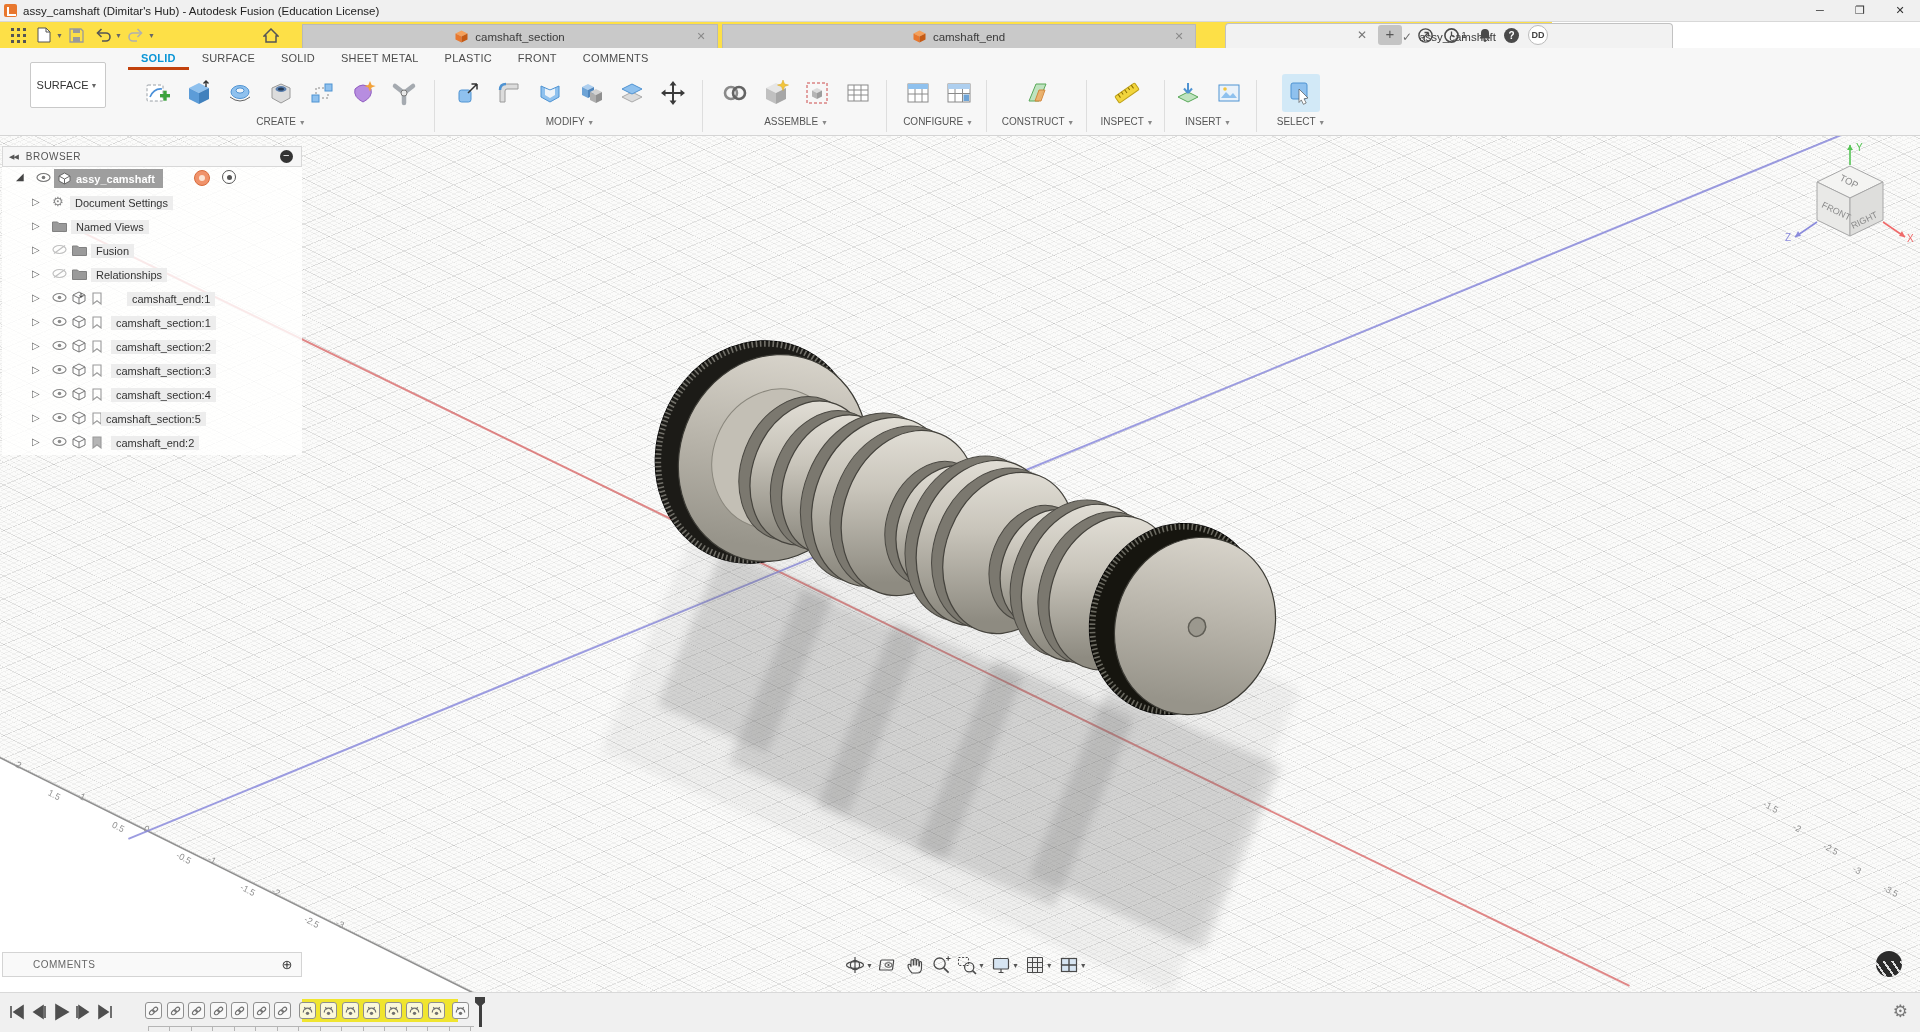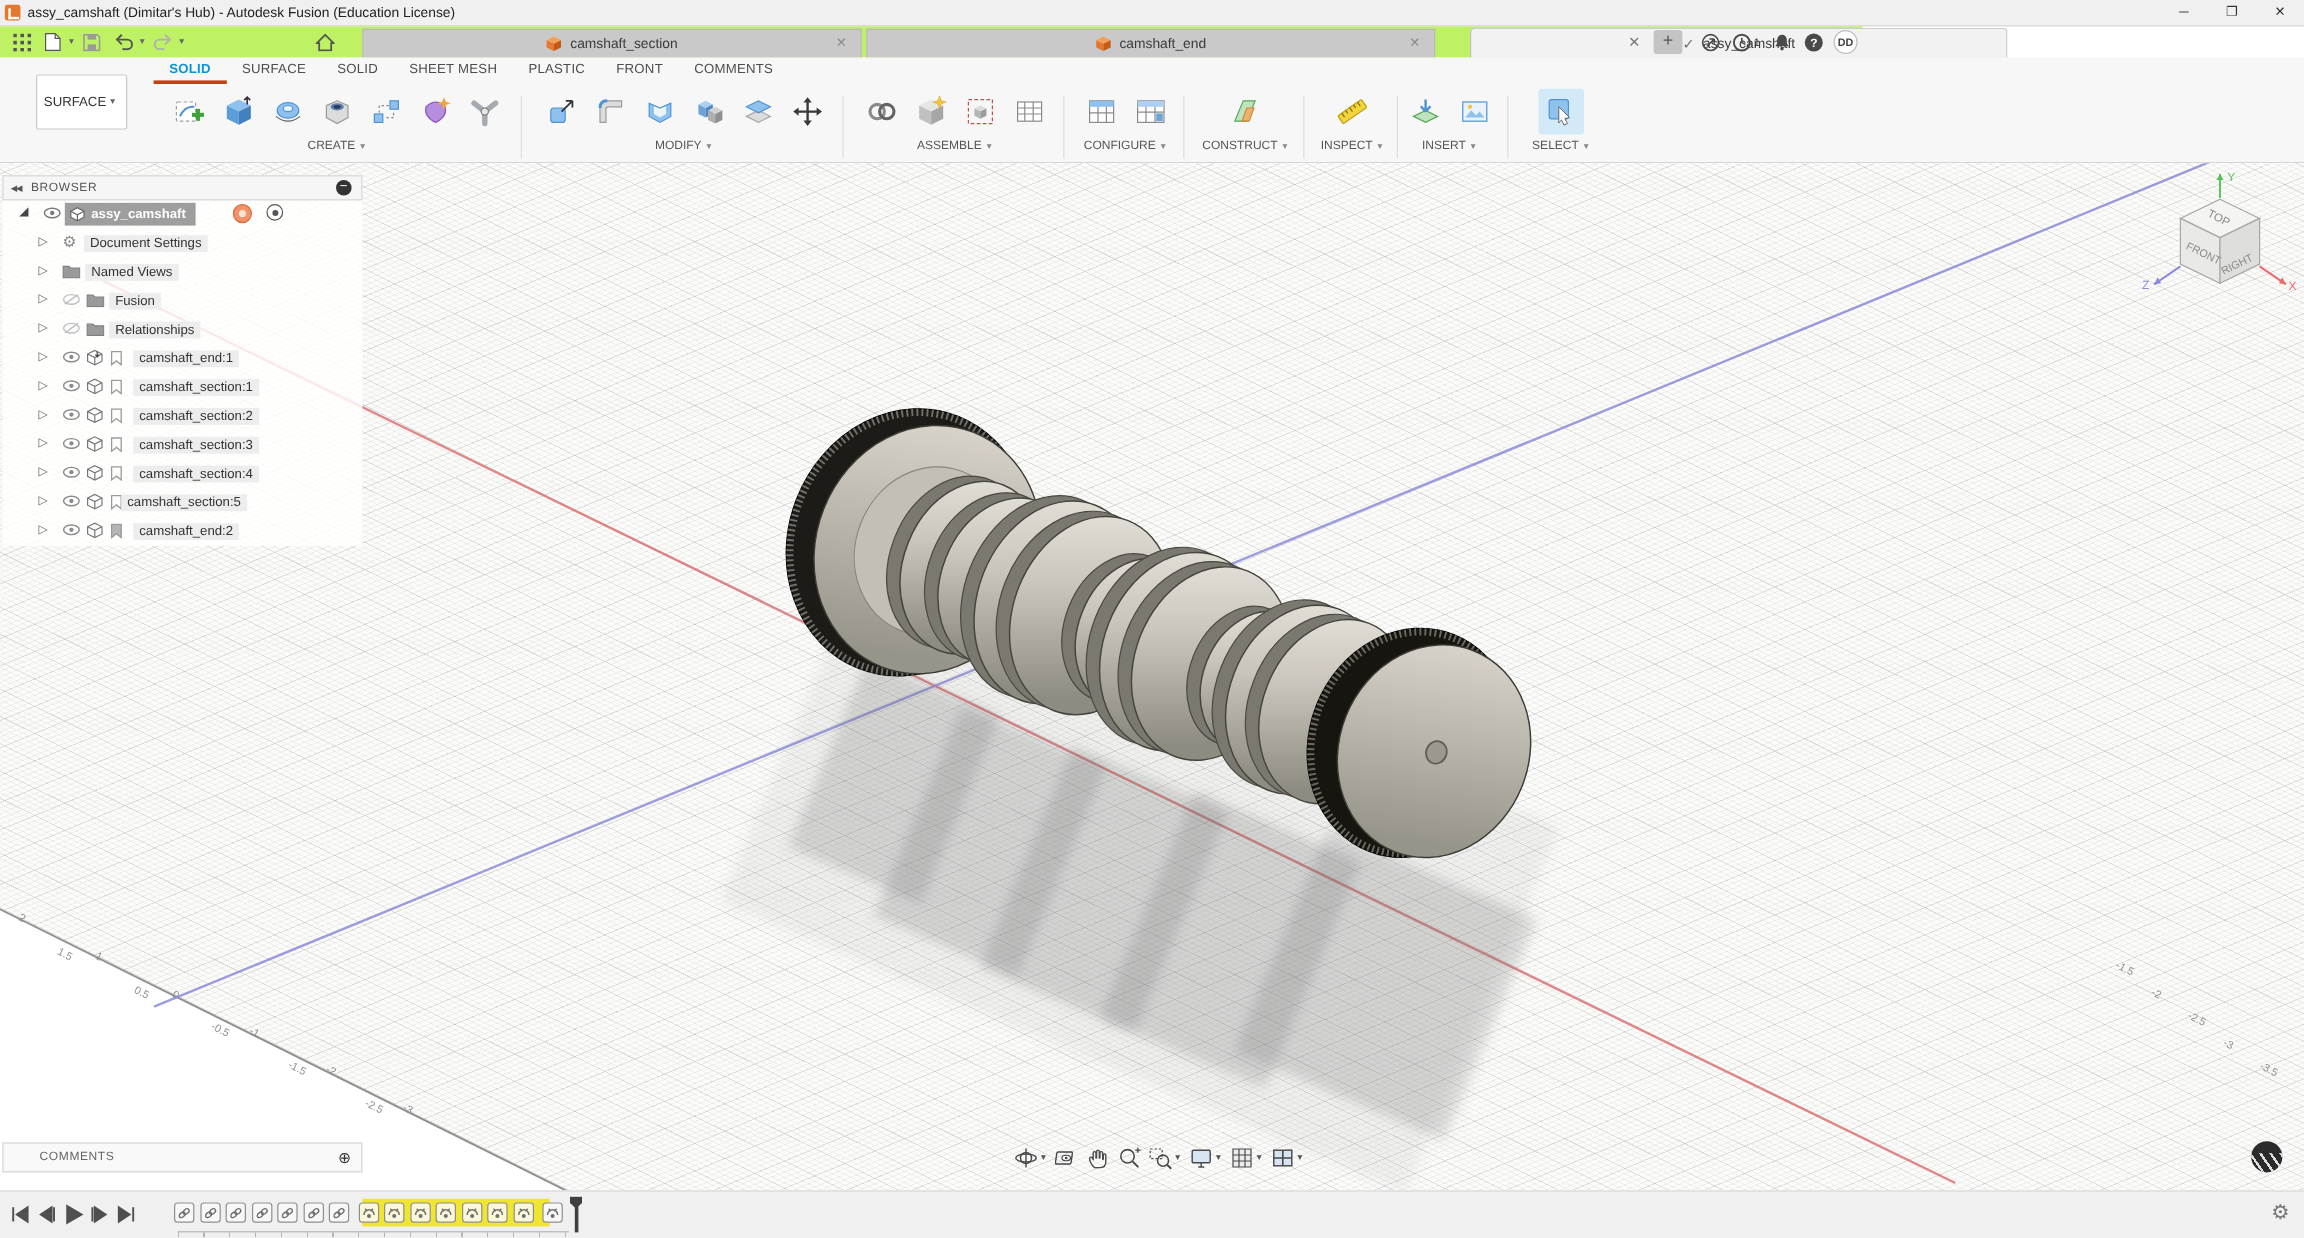--- a/index.html
+++ b/index.html
@@ -11,21 +11,21 @@
     background:#f0f0f0; border-bottom:1px solid #d8d8d8; display:flex; align-items:center; }
   #fusion-logo { width:13px; height:13px; margin:0 6px 0 4px; background:#e8772e; border-radius:2px;
     position:relative; }
   #fusion-logo::after { content:""; position:absolute; left:3px; top:3px; width:7px; height:7px;
     border-left:2px solid #fff; border-bottom:2px solid #fff; }
   #title-text { font-size:11.5px; color:#222; }
   #win-controls { margin-left:auto; display:flex; }
   .winbtn { width:40px; height:21px; text-align:center; line-height:20px; font-size:11px; color:#333; cursor:default; }
 
   
-  #tabbar { position:absolute; left:0; top:22px; width:1552px; height:26px; background:#bef264; }
+  #tabbar { position:absolute; left:0; top:22px; width:1552px; height:26px; background:#fde047; }
   .qat { position:absolute; top:0; height:26px; display:flex; align-items:center; }
   .qat-btn { width:24px; height:22px; display:flex; align-items:center; justify-content:center;
     color:#4a4a4a; font-size:13px; margin-right:2px; border-radius:2px; }
   .qat-btn svg { display:block; }
   .qat-caret { font-size:7px; color:#666; margin-left:-2px; margin-right:2px; }
   .doc-tab { position:absolute; top:2px; height:24px; background:#c9c9c9; border:1px solid #b9b9b9; border-bottom:none;
     display:flex; align-items:center; justify-content:center; font-size:11.5px; color:#3a3a3a; }
   .doc-tab.active { background:#f2f2f2; border-color:#c2c2c2; border-radius:4px 4px 0 0; height:26px; top:1px; }
   .doc-tab .tab-close { position:absolute; right:9px; top:5px; width:14px; height:14px; line-height:13px;
     text-align:center; color:#8a8a8a; font-size:11px; }
@@ -247,21 +247,21 @@
 
 <div id="ribbon">
   <div id="design-btn">
     <span>SURFACE</span>
     <span class="qat-caret">▼</span>
   </div>
   <div id="ribbon-tabs">
       <span class="rtab active">SOLID</span>
       <span class="rtab">SURFACE</span>
       <span class="rtab">SOLID</span>
-      <span class="rtab">SHEET MESH</span>
+      <span class="rtab">SHEET METAL</span>
       <span class="rtab">PLASTIC</span>
       <span class="rtab">FRONT</span>
       <span class="rtab">COMMENTS</span>
     </div>
   <div id="ribbon-groups">
       <div class="rgroup" style="left: 134px; width: 294px;">
         <div class="icons" style="justify-content: center;">
           <span class="ticon">
             <svg width="26" height="26" viewBox="0 0 26 26">
               <rect x="2" y="5" width="16" height="16" rx="1" fill="#fff" stroke="#9aa0a6" stroke-dasharray="3 2"></rect>
@@ -638,21 +638,21 @@
               <circle cx="7.5" cy="5.5" r="1.8" fill="#8a8a8a"></circle>
             </svg></span>
           <span class="bicon" style="left:70px;top:4px"><svg width="14" height="14" viewBox="0 0 14 14">
               <path d="M1 4 L7 1 L13 4 V10 L7 13 L1 10 z" fill="#fdfdfd" stroke="#777"></path>
               <path d="M1 4 L7 7 L13 4 M7 7 V13" stroke="#777" fill="none"></path>
               <path d="M9 2 v4 M7.5 4.5 l1.5 1.8 1.5-1.8" stroke="#444" fill="none"></path>
             </svg></span>
           <span class="bicon" style="left:90px"><svg width="10" height="13" viewBox="0 0 10 13">
               <path d="M1 1 h8 v11 l-4 -3.2 -4 3.2 z" fill="none" stroke="#9a9a9a" stroke-width="1.1"></path>
             </svg></span>
-          <span class="lab hl" style="left: 114px;">camshaft_end:1</span>
+          <span class="lab hl" style="left: 130px;">camshaft_end:1</span>
         </div>
         <div class="brow">
           <span class="tri">▷</span>
           <span class="bicon" style="left:50px"><svg width="15" height="11" viewBox="0 0 15 11">
               <ellipse cx="7.5" cy="5.5" rx="6.5" ry="4" fill="none" stroke="#8a8a8a" stroke-width="1.2"></ellipse>
               <circle cx="7.5" cy="5.5" r="1.8" fill="#8a8a8a"></circle>
             </svg></span>
           <span class="bicon" style="left:70px;top:4px"><svg width="14" height="14" viewBox="0 0 14 14">
               <path d="M1 4 L7 1 L13 4 V10 L7 13 L1 10 z" fill="#fdfdfd" stroke="#777"></path>
               <path d="M1 4 L7 7 L13 4 M7 7 V13" stroke="#777" fill="none"></path>

